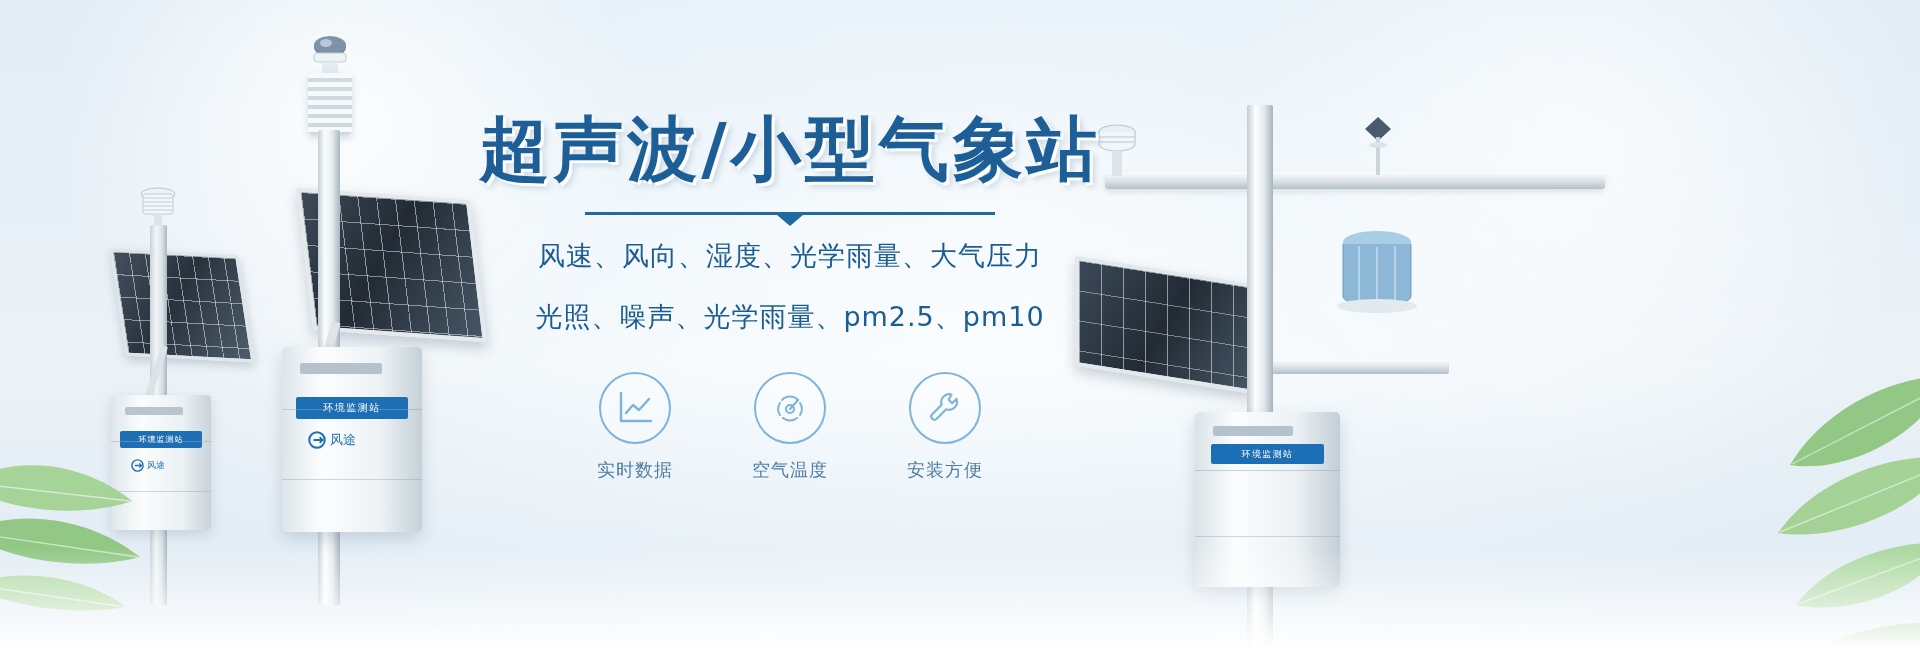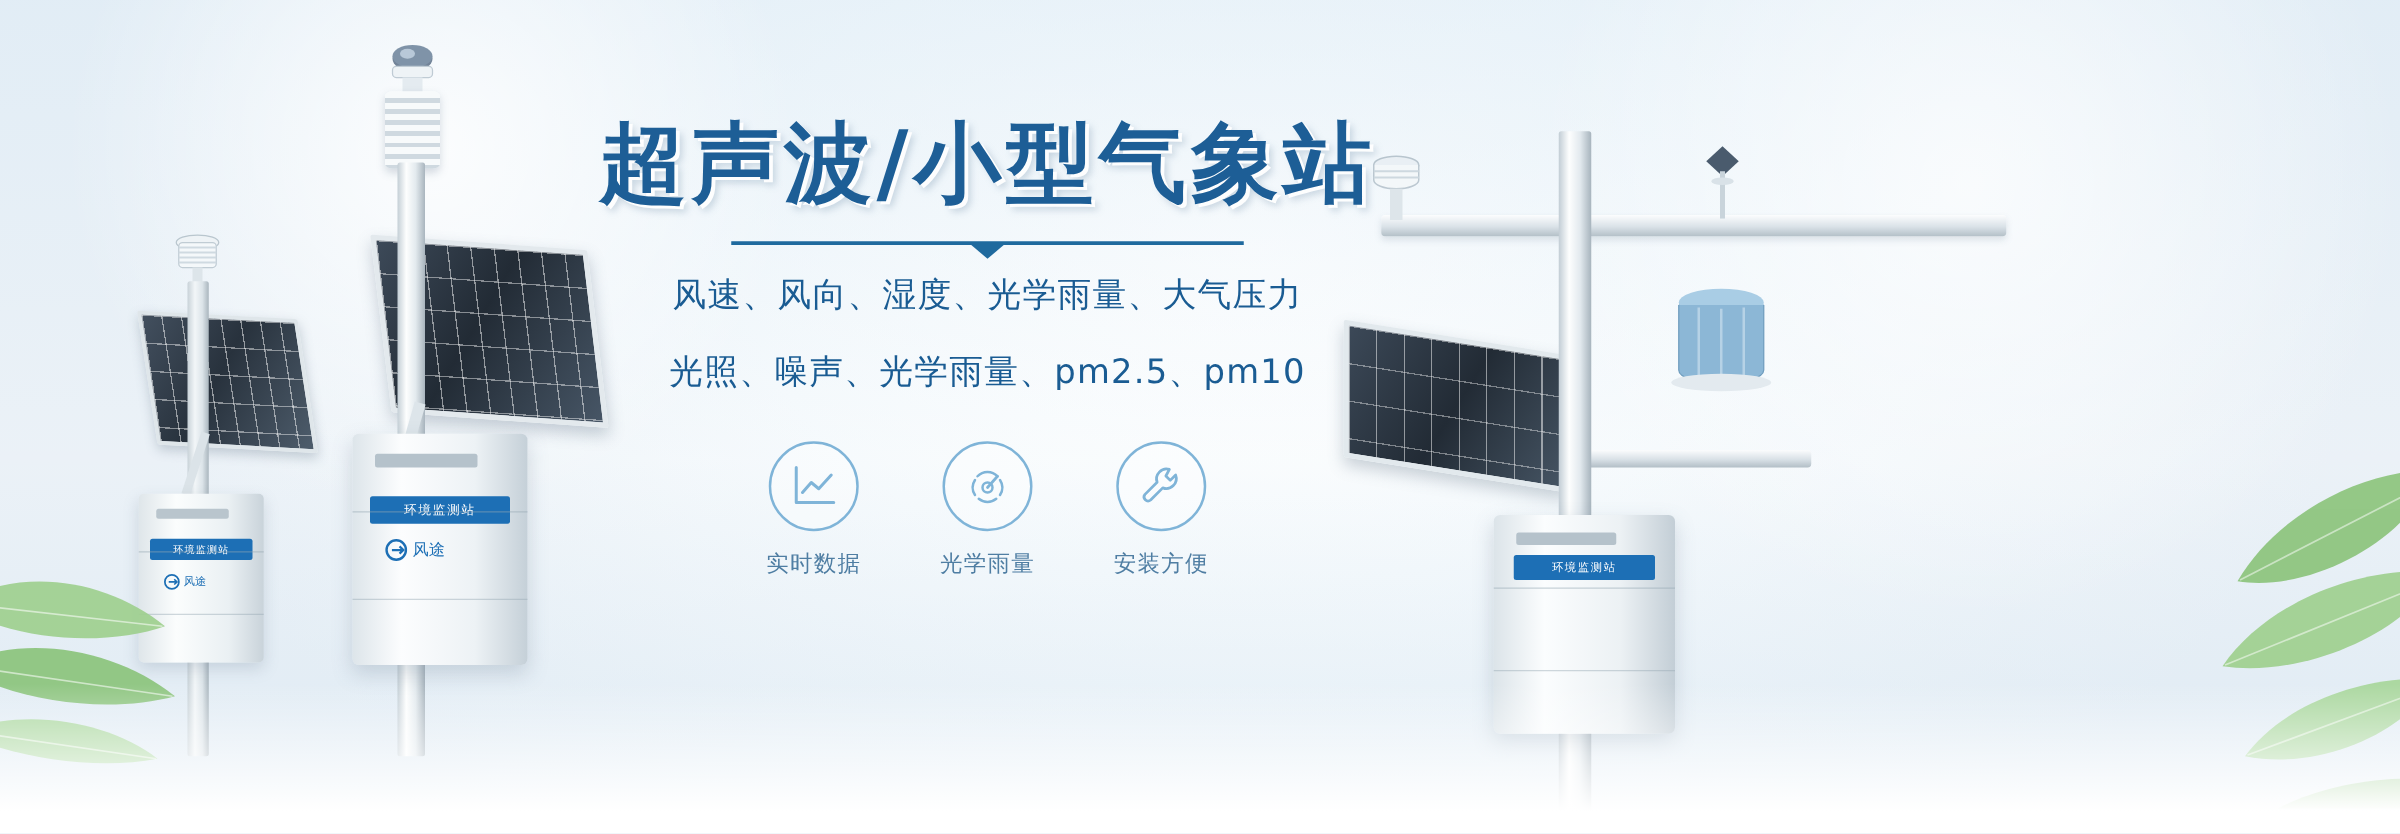--- a/index.html
+++ b/index.html
@@ -26,21 +26,21 @@
     pointer-events:none;
   }
   .bottom-fade{
     position:absolute; left:0; right:0; bottom:0; height:120px;
     background:linear-gradient(to bottom, rgba(255,255,255,0), #ffffff 85%);
     pointer-events:none; z-index:40;
   }
 
   
   #content{
-    position:absolute; left:450px; top:90px; width:680px;
+    position:absolute; left:450px; top:109px; width:680px;
     z-index:30; text-align:center;
   }
   .title{
     font-family:"DejaVu Sans", sans-serif;
     font-size:70px; font-weight:bold;
     color:#1d5e96;
     letter-spacing:4px;
     line-height:1.15;
     text-shadow:3px 3px 0 rgba(255,255,255,.95), 5px 5px 6px rgba(120,150,175,.35);
     white-space:nowrap;
@@ -60,21 +60,21 @@
   .subtitle{
     margin-top:20px;
     font-family:"DejaVu Sans", sans-serif;
     font-size:27px; color:#1a5c93; letter-spacing:1px;
     line-height:1.55; white-space:nowrap; font-weight:400;
   }
 
   
   .features{
     margin-top:34px;
-    display:flex; justify-content:center; gap:24px;
+    display:flex; justify-content:center; gap:40px;
   }
   .feature{ width:115px; text-align:center; }
   .f-circle{
     width:72px;height:72px;border-radius:50%;
     border:2px solid #7fb4d8;
     margin:0 auto;
     display:flex;align-items:center;justify-content:center;
     background:rgba(255,255,255,.35);
   }
   .f-circle svg{ display:block; }
@@ -324,21 +324,21 @@
         <div class="f-circle">
           <svg width="40" height="40" viewBox="0 0 40 40">
             <circle cx="20" cy="21" r="4" fill="none" stroke="#7fb4d8" stroke-width="2"></circle>
             <path d="M20 21 28 12" stroke="#7fb4d8" stroke-width="2.2" stroke-linecap="round"></path>
             <path d="M12 12a11 11 0 0 1 16 0" fill="none" stroke="#7fb4d8" stroke-width="2" stroke-linecap="round"></path>
             <path d="M30 15a11 11 0 0 1 0 12" fill="none" stroke="#7fb4d8" stroke-width="2" stroke-linecap="round"></path>
             <path d="M27 30a11 11 0 0 1-14 0" fill="none" stroke="#7fb4d8" stroke-width="2" stroke-linecap="round"></path>
             <path d="M10 27a11 11 0 0 1 0-12" fill="none" stroke="#7fb4d8" stroke-width="2" stroke-linecap="round"></path>
           </svg>
         </div>
-        <div class="f-label">光学雨量</div>
+        <div class="f-label">空气温度</div>
       </div>
 
 
       <div class="feature">
         <div class="f-circle">
           <svg width="40" height="40" viewBox="0 0 40 40">
             <path d="M26.5 6.5a8 8 0 0 0-9.8 10.3L7 26.5a3.2 3.2 0 0 0 4.5 4.5l9.7-9.7A8 8 0 0 0 31.5 11l-4.3 4.3-3.5-3.5z" fill="none" stroke="#7fb4d8" stroke-width="2.2" stroke-linejoin="round"></path>
           </svg>
         </div>
         <div class="f-label">安装方便</div>

